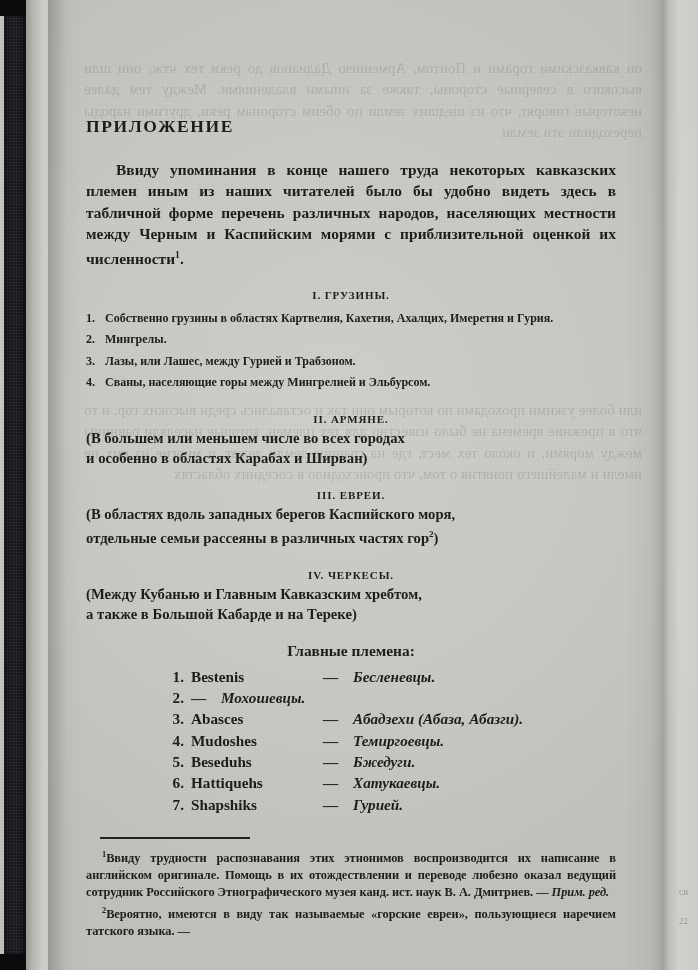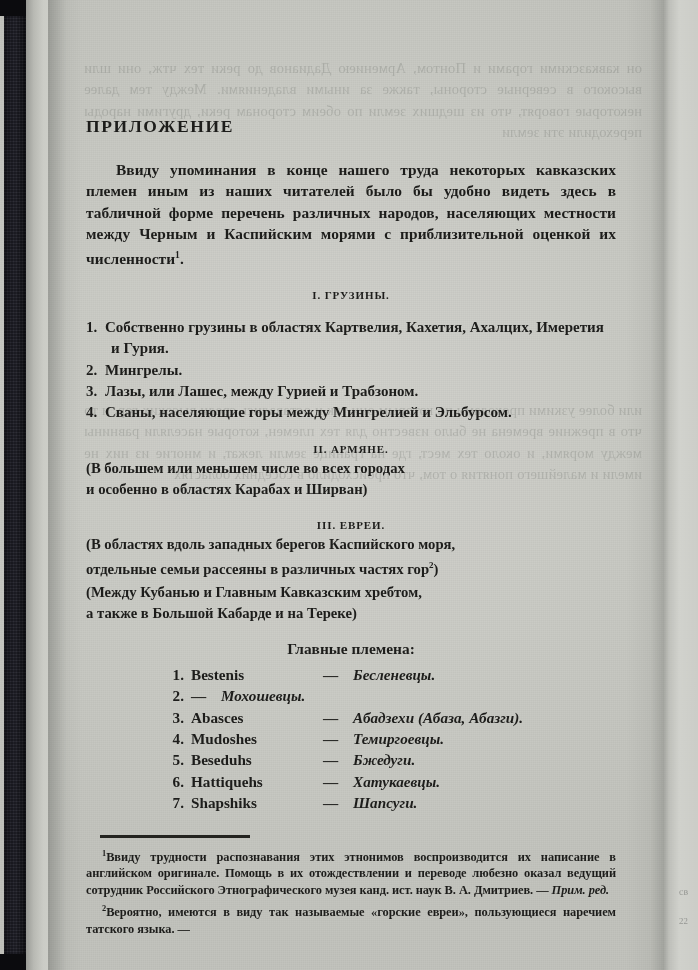--- a/index.html
+++ b/index.html
@@ -142,24 +142,24 @@
     text-align: left;
     font-weight: bold;
     font-size: 14.7px;
     line-height: 20.5px;
     margin: 3px 0 0 0;
   }
   .sec-sub sup { font-size: 9px; }
 
   .num-list {
     list-style: none;
-    margin: 16px 0 0 0;
+    margin: 7px 0 0 0;
     padding: 0;
     font-weight: bold;
-    font-size: 15px;
+    font-size: 12px;
     line-height: 21.2px;
   }
   .num-list li {
     padding-left: 25px;
     text-indent: -25px;
     margin-bottom: 0;
   }
   .num-list li .n { display: inline-block; width: 19px; text-indent: 0; }
 
   .tribes-caption {
@@ -243,20 +243,21 @@
       <span>(В большем или меньшем числе во всех городах</span><br>
       <span>и особенно в областях Карабах и Ширван)</span>
     </p>
 
     <h2 class="sec-title">III. ЕВРЕИ.</h2>
     <p class="sec-sub">
       <span>(В областях вдоль западных берегов Каспийского моря,</span><br>
       <span>отдельные семьи рассеяны в различных частях гор</span><sup>2</sup><span>)</span>
     </p>
 
+    <h2 class="sec-title">IV. ЧЕРКЕСЫ.</h2>
     <p class="sec-sub">
       <span>(Между Кубанью и Главным Кавказским хребтом,</span><br>
       <span>а также в  Большой Кабарде и на Тереке)</span>
     </p>
 
     <p class="tribes-caption">Главные племена:</p>
     <ul class="tribes">
       <li>
           <span class="t-num">1.</span>
           <span class="t-lat">Bestenis</span>
@@ -289,21 +290,21 @@
       <li>
           <span class="t-num">6.</span>
           <span class="t-lat">Hattiquehs</span>
           <span class="t-dash">—</span>
           <span class="t-cyr">Хатукаевцы.</span>
         </li>
       <li>
           <span class="t-num">7.</span>
           <span class="t-lat">Shapshiks</span>
           <span class="t-dash">—</span>
-          <span class="t-cyr">Шапсуги.</span>
+          <span class="t-cyr">Гурией.</span>
         </li>
     </ul>
 
     <div class="fn-rule"></div>
 
     <div class="footnotes">
       <p><sup>1</sup><span>Ввиду трудности распознавания этих этнонимов воспроизводится их написание в английском оригинале. Помощь в их отождествлении и переводе любезно оказал ведущий сотрудник Российского Этнографического музея канд. ист. наук В. А. Дмитриев. — </span><em>Прим. ред.</em></p>
       <p><sup>2</sup><span>Вероятно, имеются в виду так называемые «горские евреи», пользующиеся наречием татского языка. — </span></p>
     </div>
 

